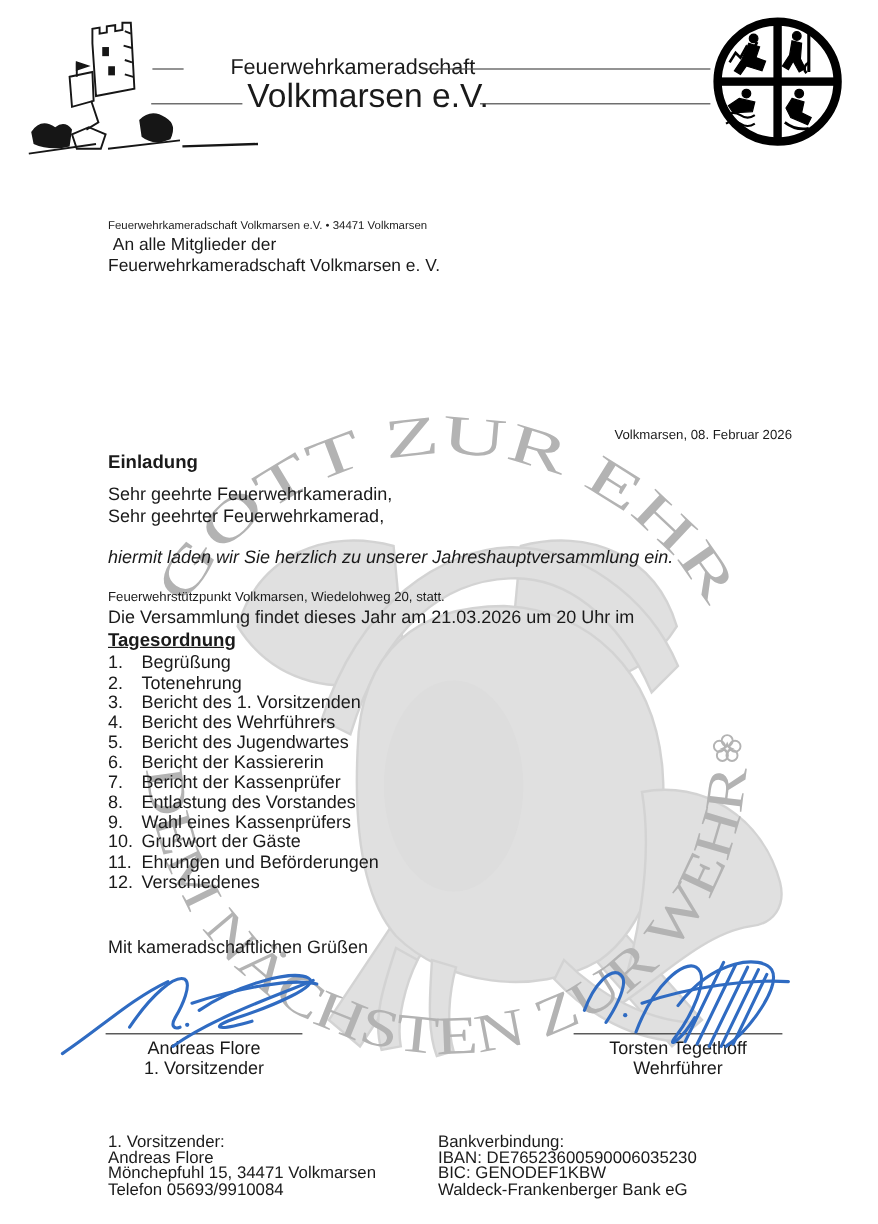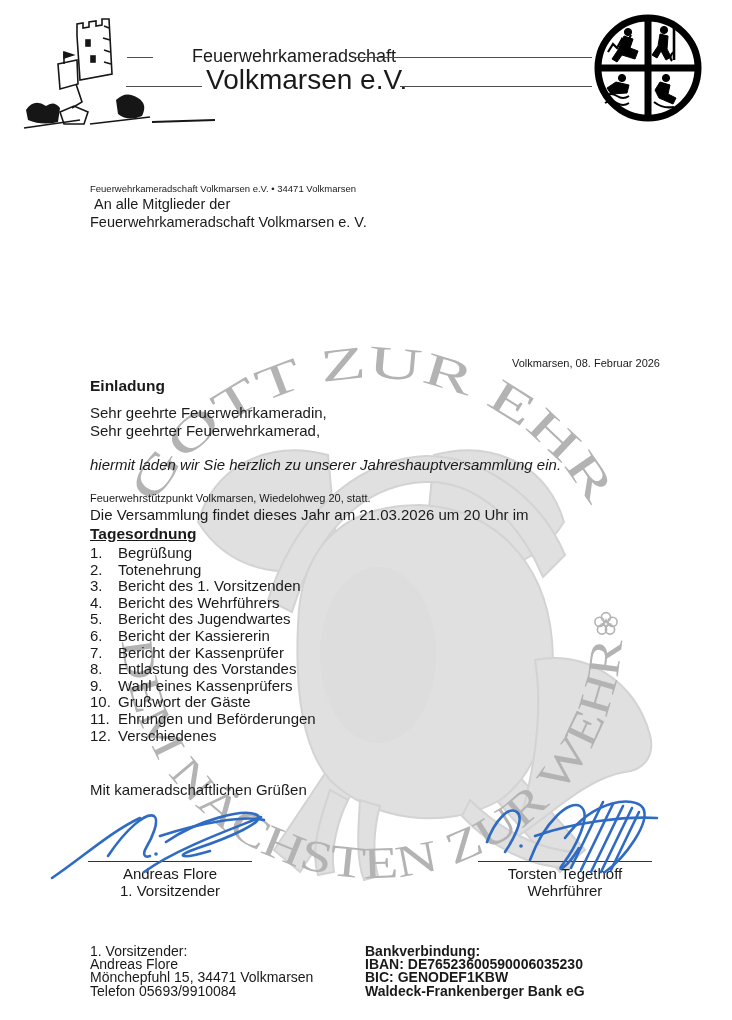--- a/index.html
+++ b/index.html
@@ -224,20 +224,20 @@
     <div>Torsten Tegethoff</div>
     <div>Wehrführer</div>
   </div>
 
   <div class="ft" style="left:90px;">
     <div>1. Vorsitzender:</div>
     <div>Andreas Flore</div>
     <div>Mönchepfuhl 15, 34471 Volkmarsen</div>
     <div>Telefon 05693/9910084</div>
   </div>
-  <div class="ft" style="left:365px;font-weight:bold;">
+  <div class="ft" style="left:365px;">
     <div>Bankverbindung:</div>
     <div>IBAN: DE76523600590006035230</div>
     <div>BIC: GENODEF1KBW</div>
     <div>Waldeck-Frankenberger Bank eG</div>
   </div>
 
 </div>
 
 </body></html>

